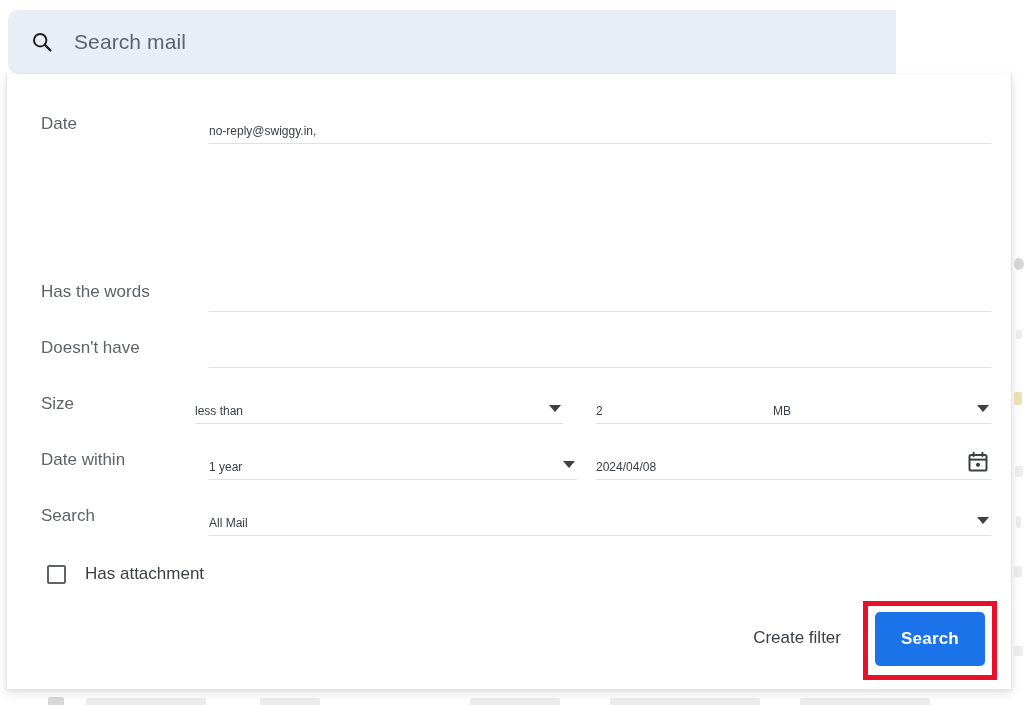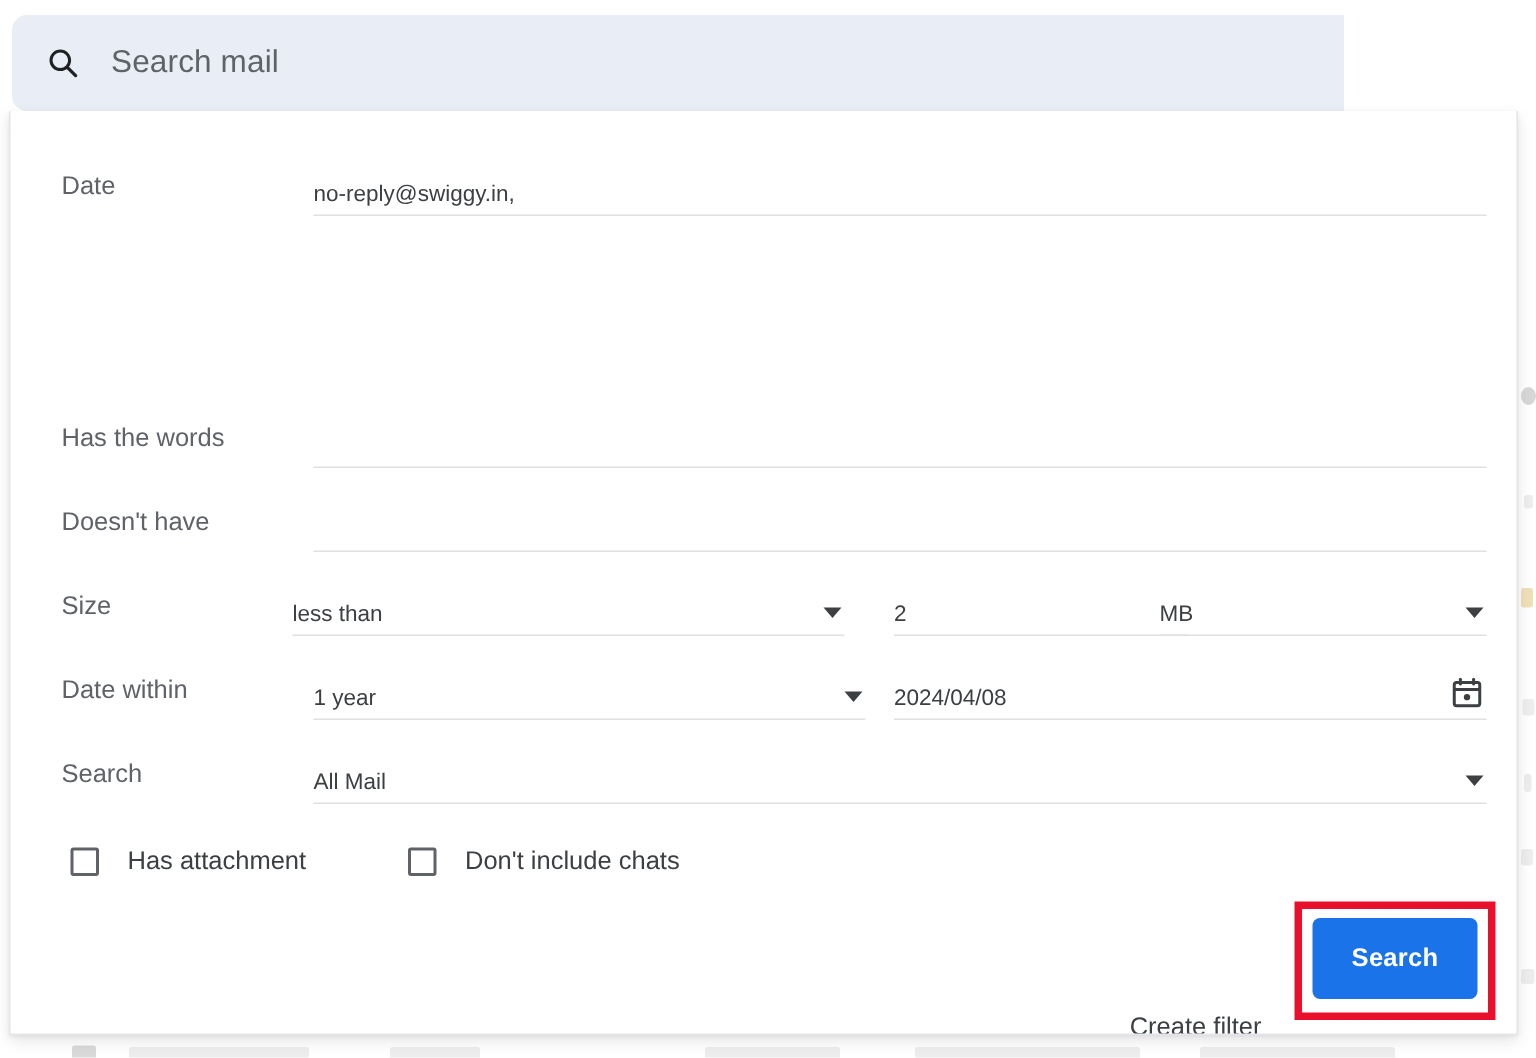--- a/index.html
+++ b/index.html
@@ -91,21 +91,21 @@
     right: 20px;
     bottom: 8px;
     height: 34px;
     border-bottom: 1px solid #e0e0e0;
     box-sizing: border-box;
   }
   .field-value {
     position: absolute;
     left: 0;
     bottom: 5px;
-    font-size: 15px;
+    font-size: 12px;
     color: #3c4043;
     white-space: nowrap;
   }
   .redacted-block {
     position: absolute;
     left: 0;
     bottom: 4px;
     width: 218px;
     height: 24px;
     background: linear-gradient(90deg,#e6e6e6 0%,#e9e9e9 55%,#efefef 100%);
@@ -179,21 +179,20 @@
 
   
   #create-filter-link {
     position: absolute;
     right: 170px;
     top: 554px;
     font-size: 17px;
     color: #3c4043;
     white-space: nowrap;
     cursor: pointer;
-    margin-top: 47px;
   }
   #search-highlight-box {
     position: absolute;
     left: 856px;
     top: 527px;
     width: 134px;
     height: 79px;
     border: 5px solid #e8102a;
     box-sizing: border-box;
     background: #ffffff;
@@ -310,24 +309,20 @@
       <span class="field-value">All Mail</span>
       <span class="caret"></span>
     </div>
   </div>
 
   <div id="checkbox-row">
     <div class="cb-wrap" style="left:40px;">
       <span class="cb-box"></span>
       <span class="cb-label">Has attachment</span>
     </div>
-    <div class="cb-wrap" style="left:265px;">
-      <span class="cb-box"></span>
-      <span class="cb-label">Don't include chats</span>
-    </div>
   </div>
 
   <div id="create-filter-link">Create filter</div>
 
   <div id="search-highlight-box"></div>
   <button id="search-submit-button">Search</button>
 
 </div>
 
 </body></html>

